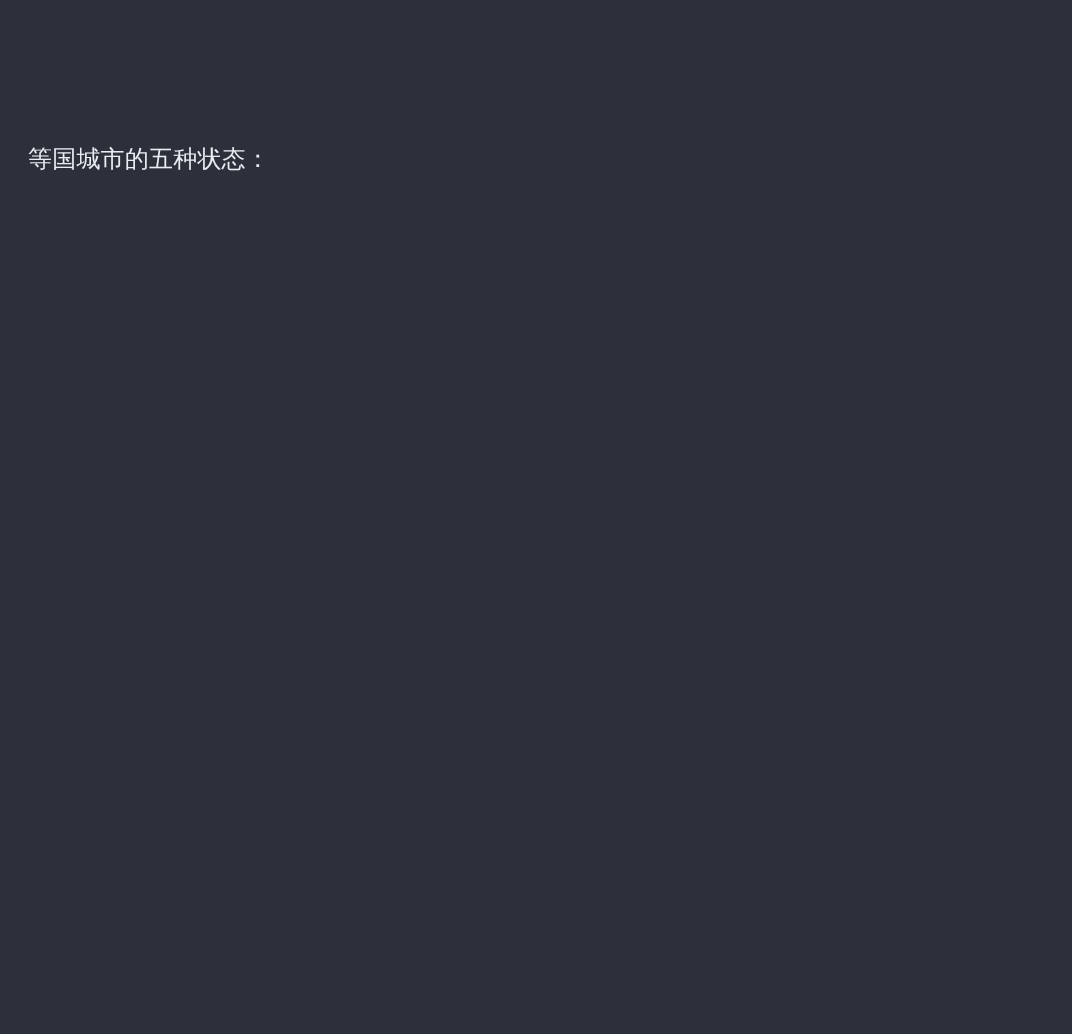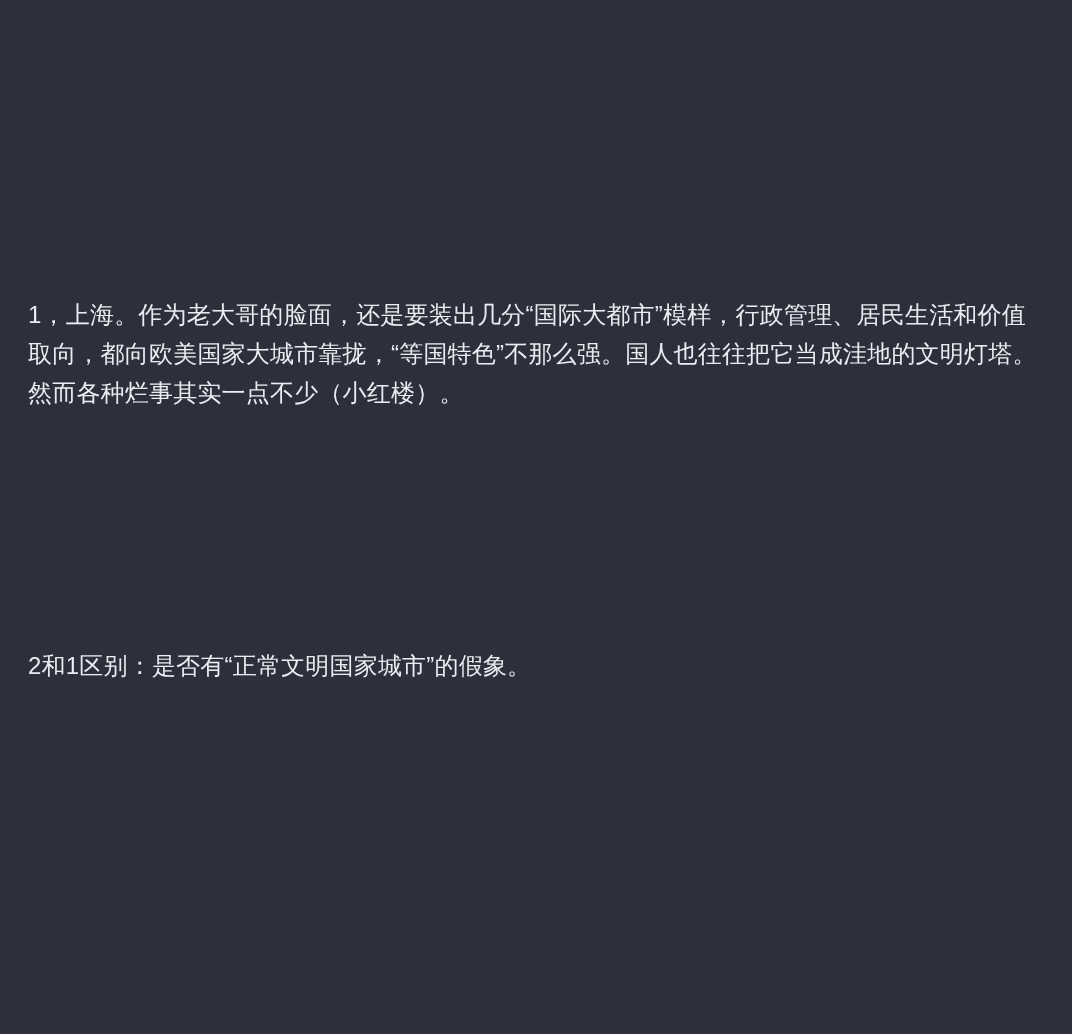--- a/index.html
+++ b/index.html
@@ -38,26 +38,25 @@
   .spacer {
     height: 39px;
   }
 </style>
 </head>
 <body>
 
 <div class="page">
   <div class="post-body">
 
+    <p class="para">等国城市的五种状态：</p>
     <div class="spacer"></div>
 
-    <p class="para">1，上海。作为老大哥的脸面，还是要装出几分“国际大都市”模样，行政管理、居民生活和价值取向，都向欧美国家大城市靠拢，“等国特色”不那么强。国人也往往把它当成洼地的文明灯塔。然而各种烂事其实一点不少（小红楼）。</p>
     <div class="spacer"></div>
 
-    <p class="para">2和1区别：是否有“正常文明国家城市”的假象。</p>
     
 
     
     
     
 
     
     
     
 

